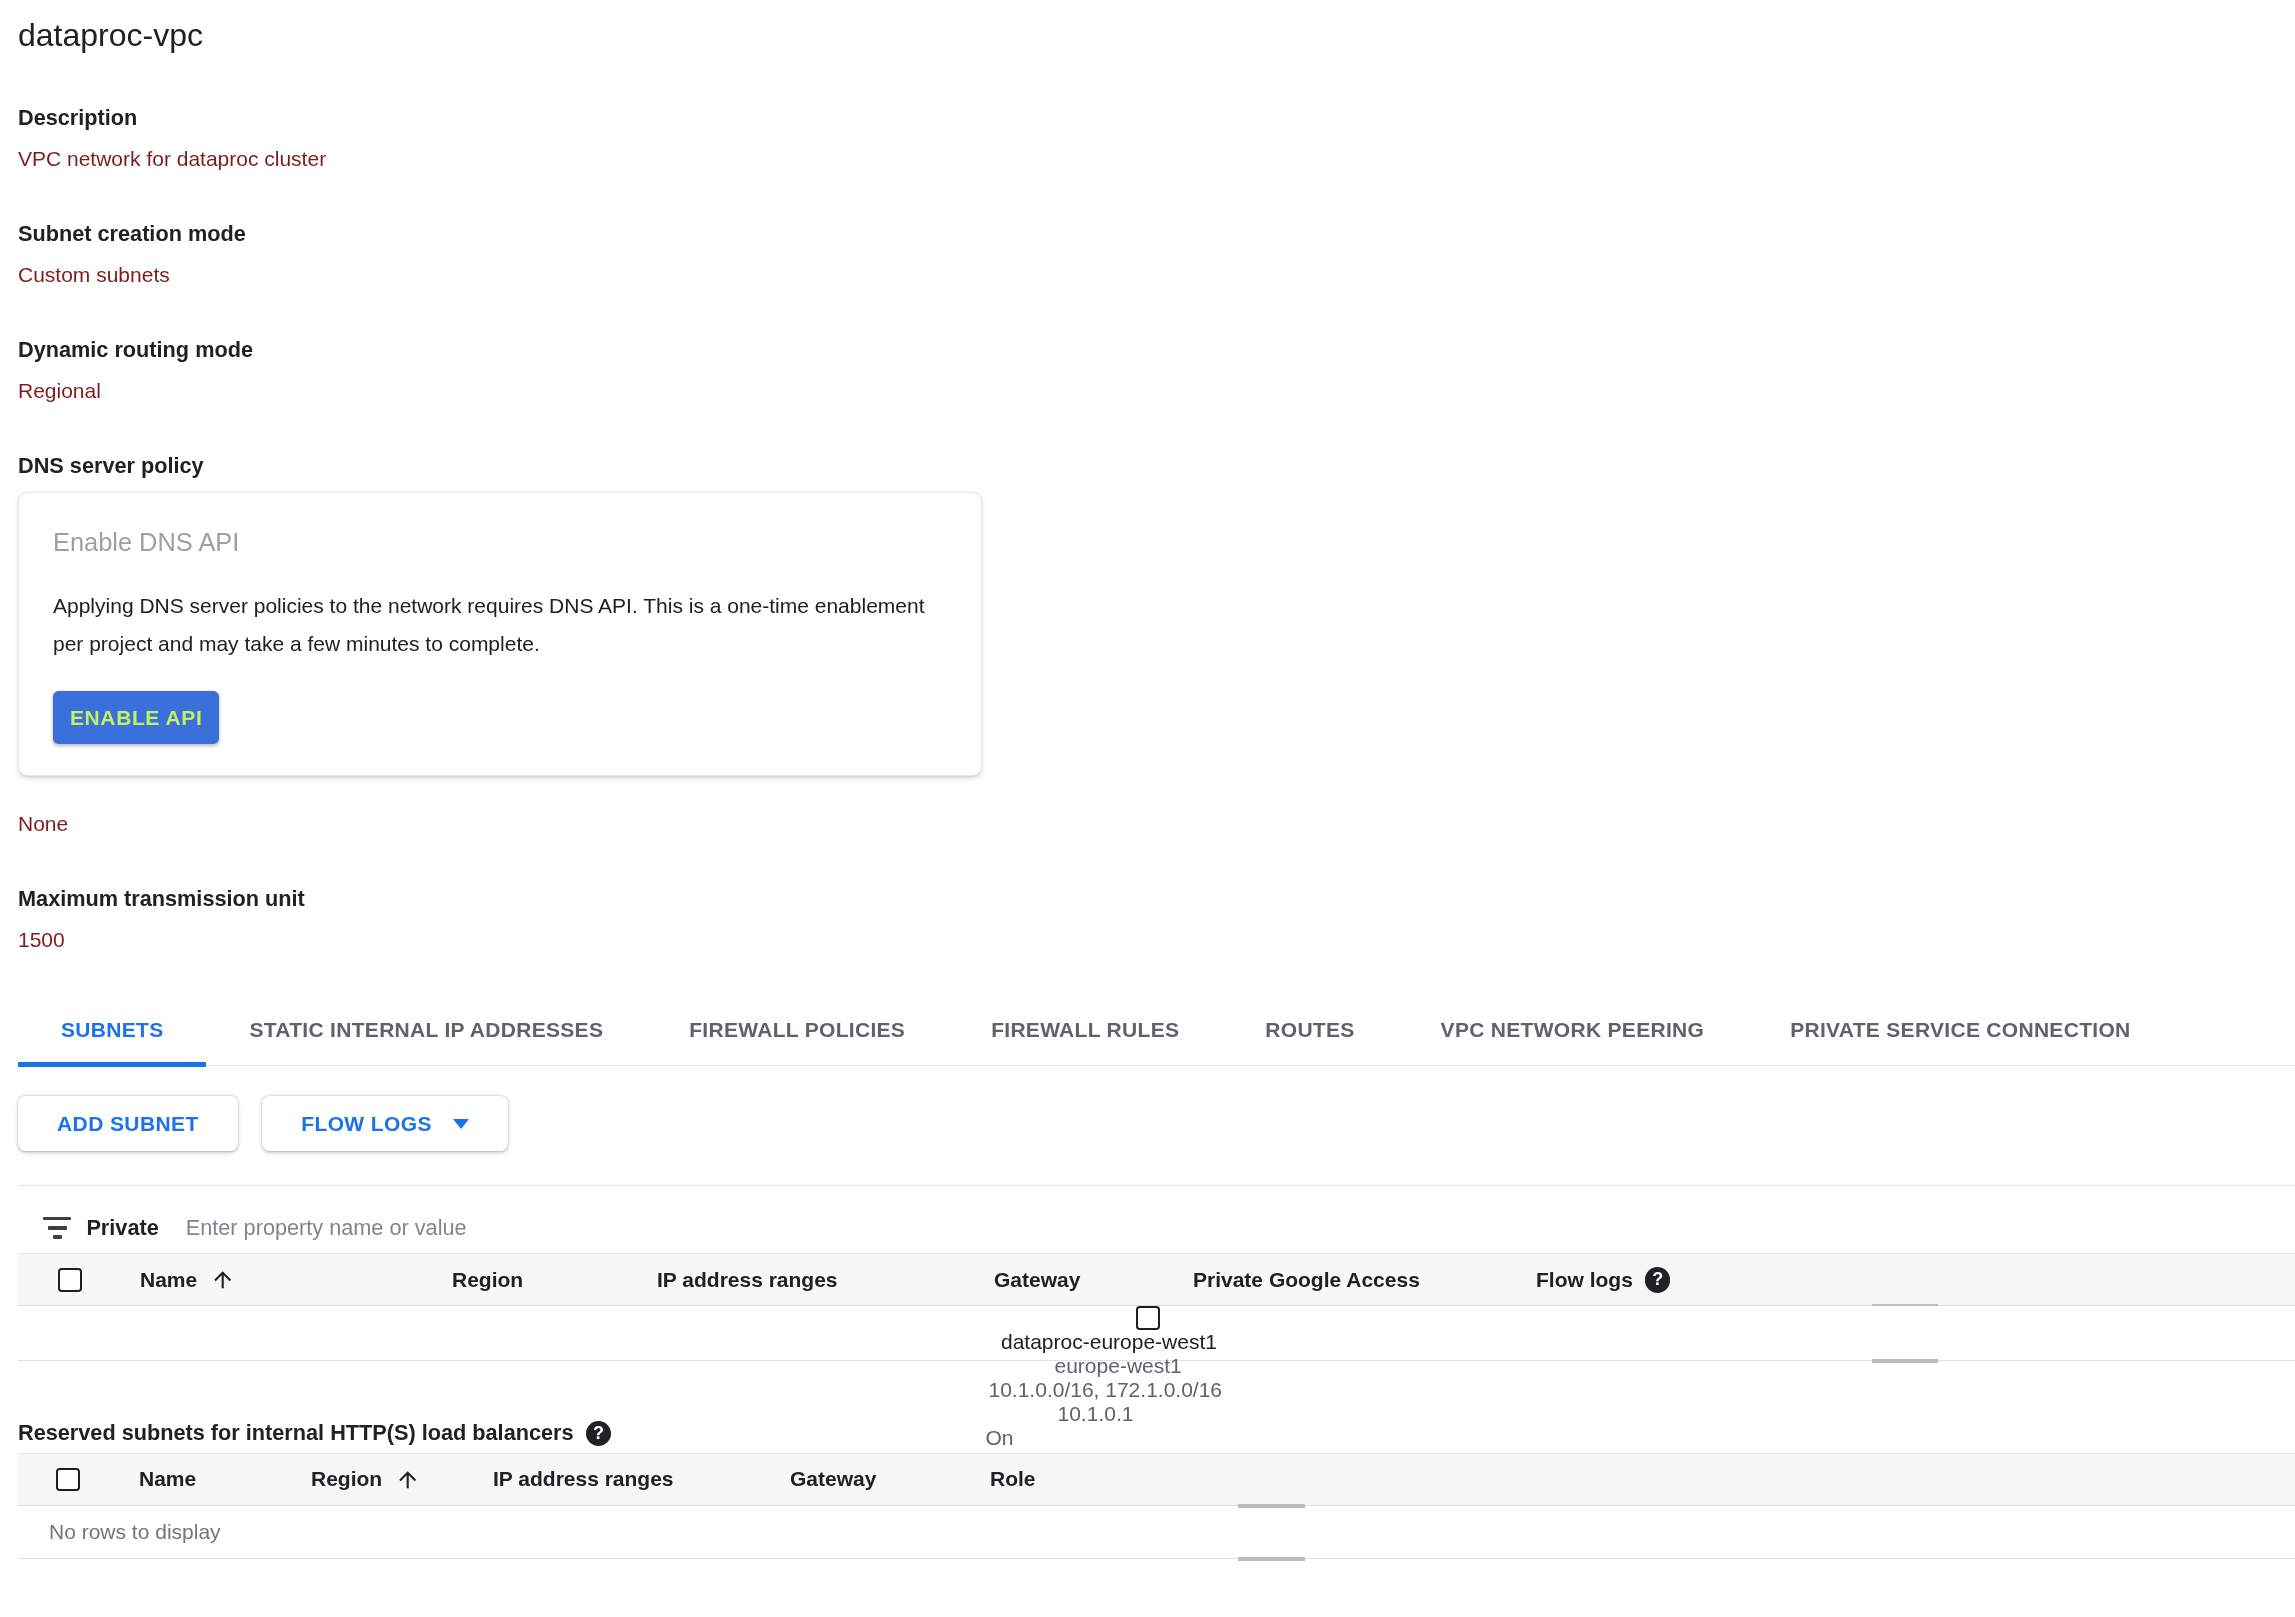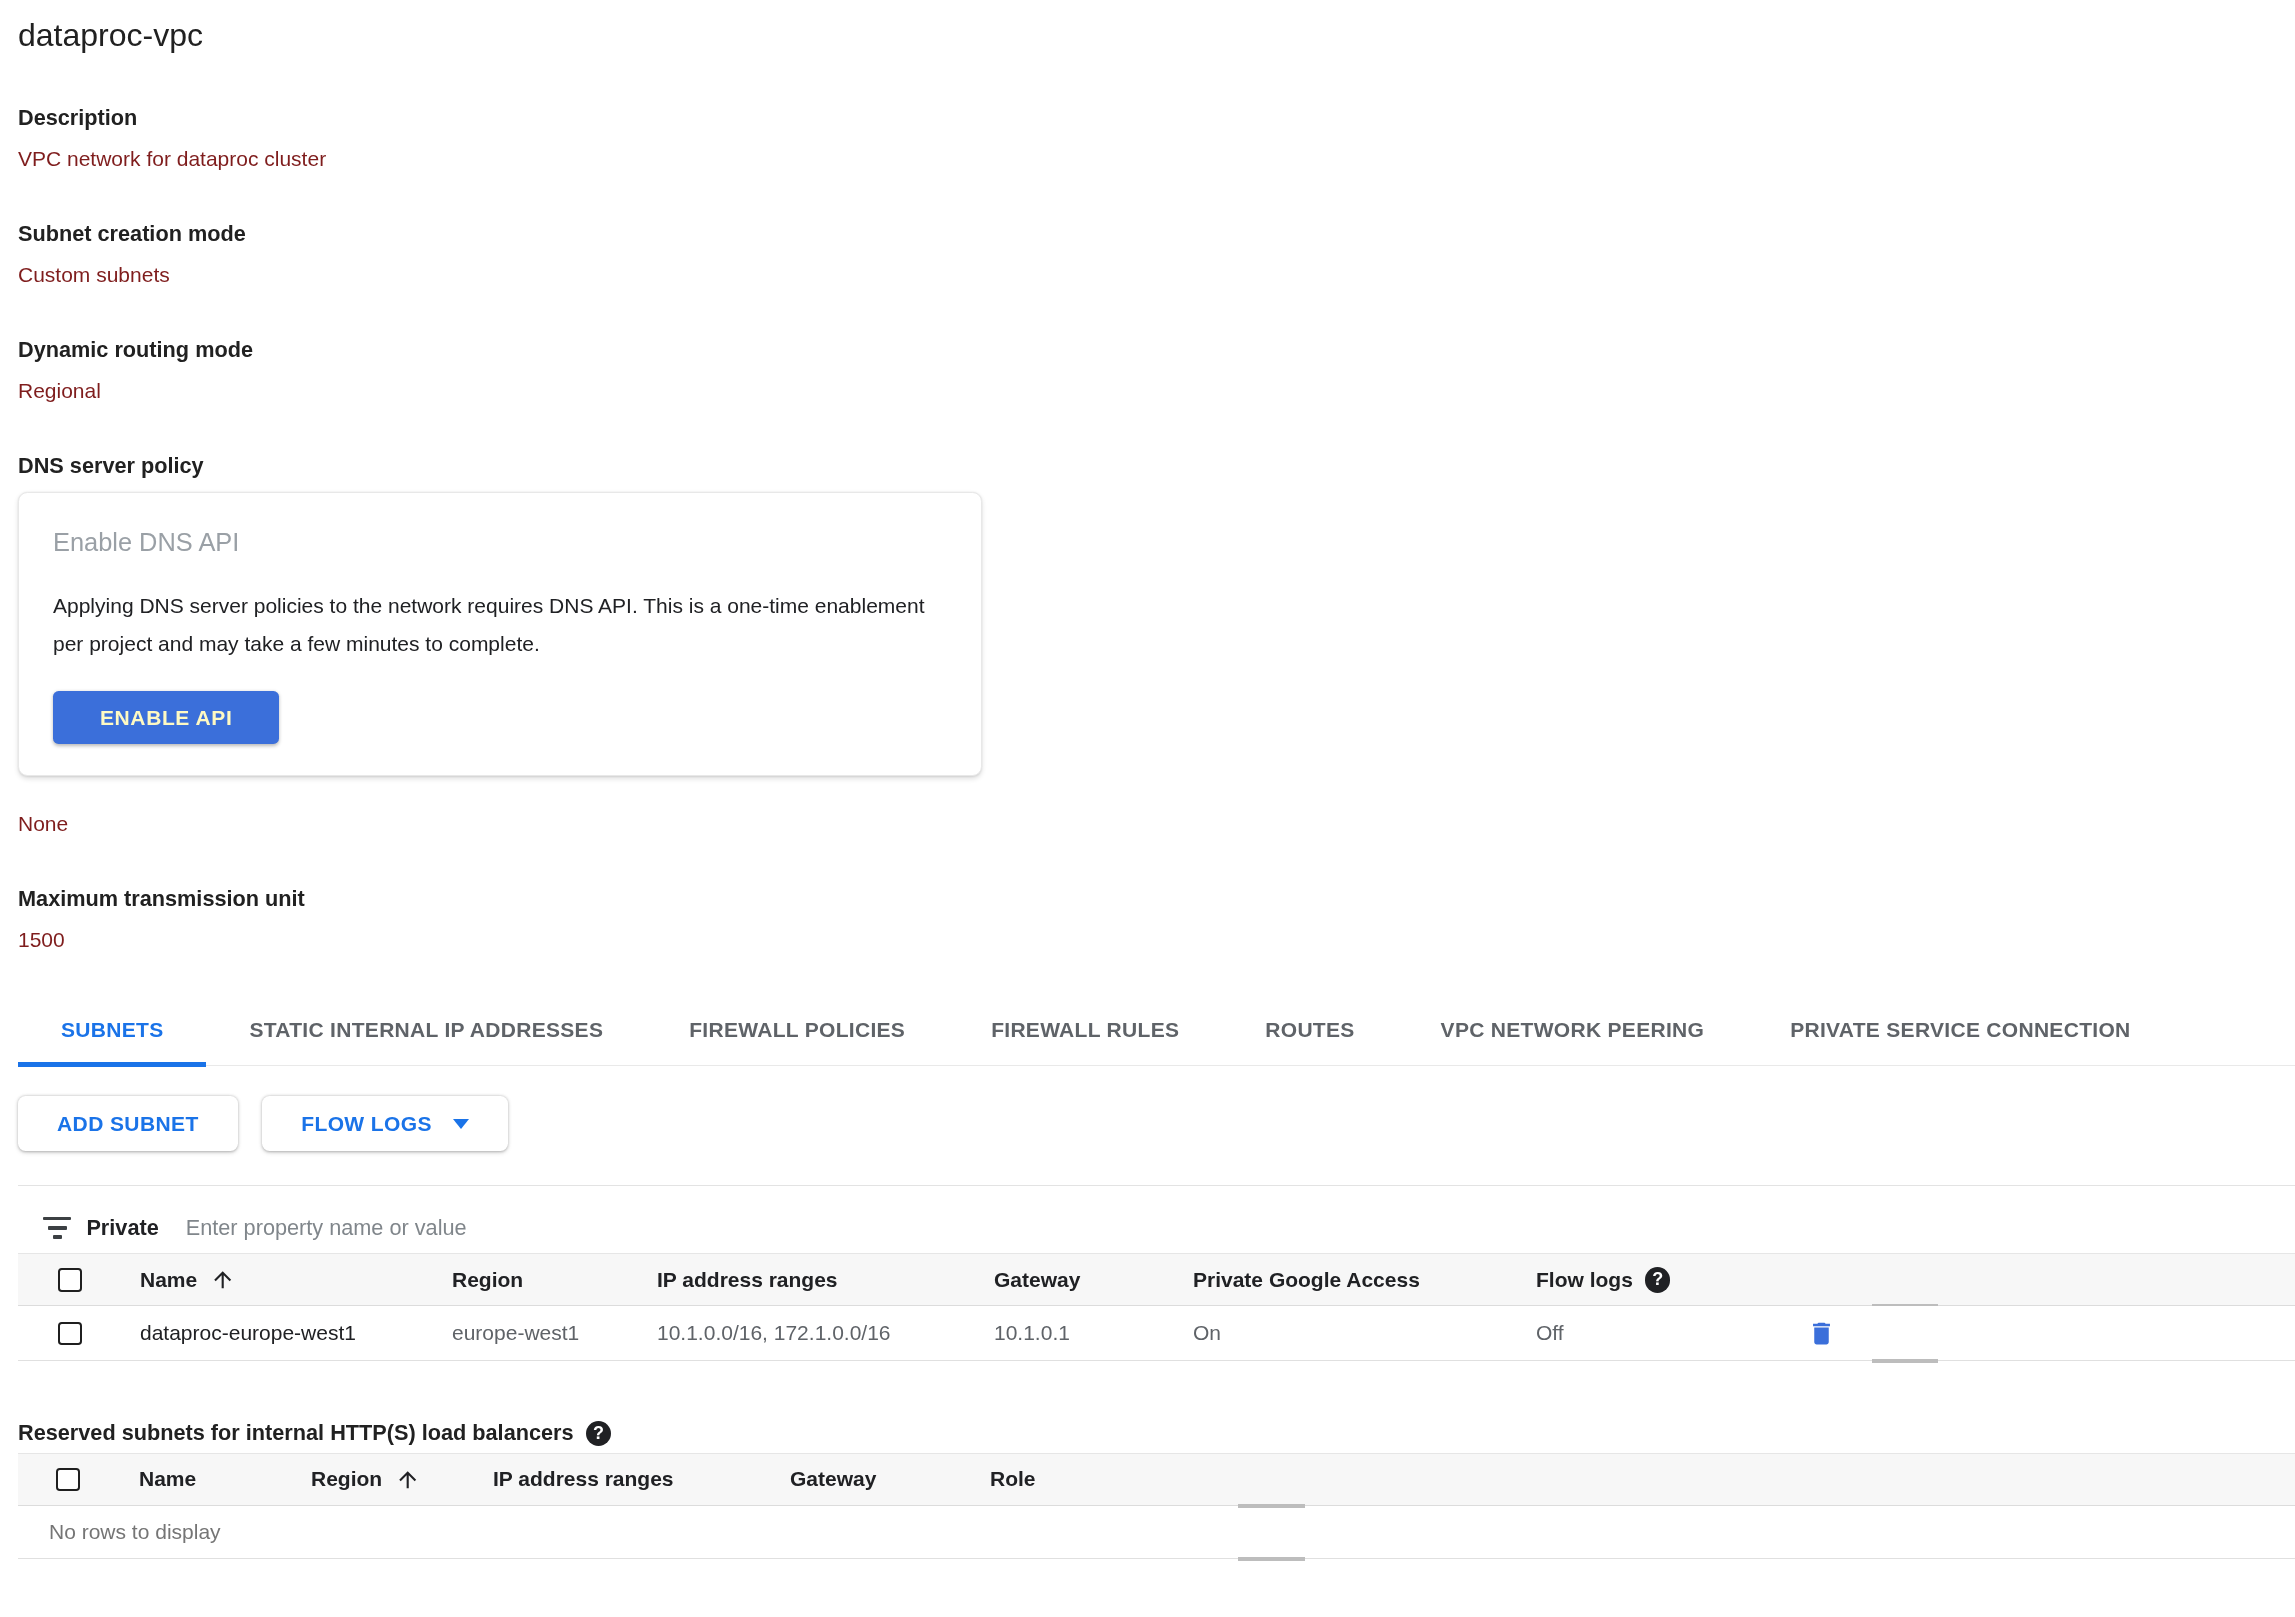--- a/index.html
+++ b/index.html
@@ -15,21 +15,21 @@
   .field-value { margin:15px 0 0 18px; font-size:21px; font-weight:400; line-height:26px; color:#7f1d1d; }
 
   .dns-card {
     margin:13px 0 0 18px; width:964px; border:0.9px solid #e8e8e8; border-radius:9.4px;
     padding:32px 34px 31px; box-shadow:0 2.8px 5.6px rgba(0,0,0,.12), 0 0.9px 1.9px rgba(0,0,0,.08);
     background:#fff;
   }
   .card-title { font-size:25.4px; line-height:34px; color:#9aa0a6; font-weight:400; }
   .card-body { margin-top:28px; font-size:21px; line-height:38px; color:#202124; width:895px; }
   .enable-btn {
-    margin-top:28px; height:53px; padding:0 47px; background:#3b6fda; color:#fef9c3;
+    margin-top:28px; height:53px; padding:0 17px; background:#3b6fda; color:#bef264;
     font-family:inherit; font-size:21px; font-weight:700; letter-spacing:0.6px;
     border:none; border-radius:5.6px; box-shadow:0 1.9px 3.8px rgba(0,0,0,.28); cursor:pointer;
   }
 
   
   .tabs { display:flex; margin:62px 0 0 18px; width:2278px; border-bottom:1.9px solid #e9e9e9; }
   .tab {
     position:relative; padding:1.9px 43px 22.6px; font-size:21px; font-weight:700; letter-spacing:0.3px;
     line-height:26px; color:#5f6368; white-space:nowrap; cursor:pointer;
   }
@@ -56,21 +56,21 @@
   .filter-label { margin-left:15px; font-size:21.7px; font-weight:700; color:#202124; }
   .filter-input { margin-left:27px; border:none; outline:none; font-family:inherit; font-size:21.7px; color:#202124; width:847px; background:transparent; }
   .filter-input::placeholder { color:#80868b; }
 
   
   .gtable { margin-left:18px; width:2278px; }
   .thead {
     position:relative; display:flex; align-items:center; height:53px; background:#f7f7f7;
     border-top:0.9px solid #e6e6e6; border-bottom:1.9px solid #dcdcdc;
   }
-  .trow { position:relative; display:flex; align-items:center; height:55px; background:#fff; border-bottom:1.9px solid #e0e0e0; }
+  .trow { position:relative; display:flex; align-items:center; height:55px; background:#fff; border-bottom:1.9px solid #e0e0e0;flex-direction:column; }
   .cell { flex:none; display:flex; align-items:center; font-size:21px; overflow:hidden; white-space:nowrap; }
   .thead .cell { font-weight:700; color:#202124; font-size:21px; }
   .cell-dark { color:#202124; } .cell-gray { color:#5f6368; }
 
   .subnets .c0 { width:122px; } .subnets .c1 { width:312px; } .subnets .c2 { width:205px; }
   .subnets .c3 { width:337px; } .subnets .c4 { width:199px; } .subnets .c5 { width:343px; }
   .subnets .c6 { width:271px; } .subnets .c7 { flex:1 1 auto; }
 
   .reserved .c0 { width:121px; } .reserved .c1 { width:172px; } .reserved .c2 { width:182px; }
   .reserved .c3 { width:297px; } .reserved .c4 { width:200px; } .reserved .c5 { flex:1 1 auto; }

